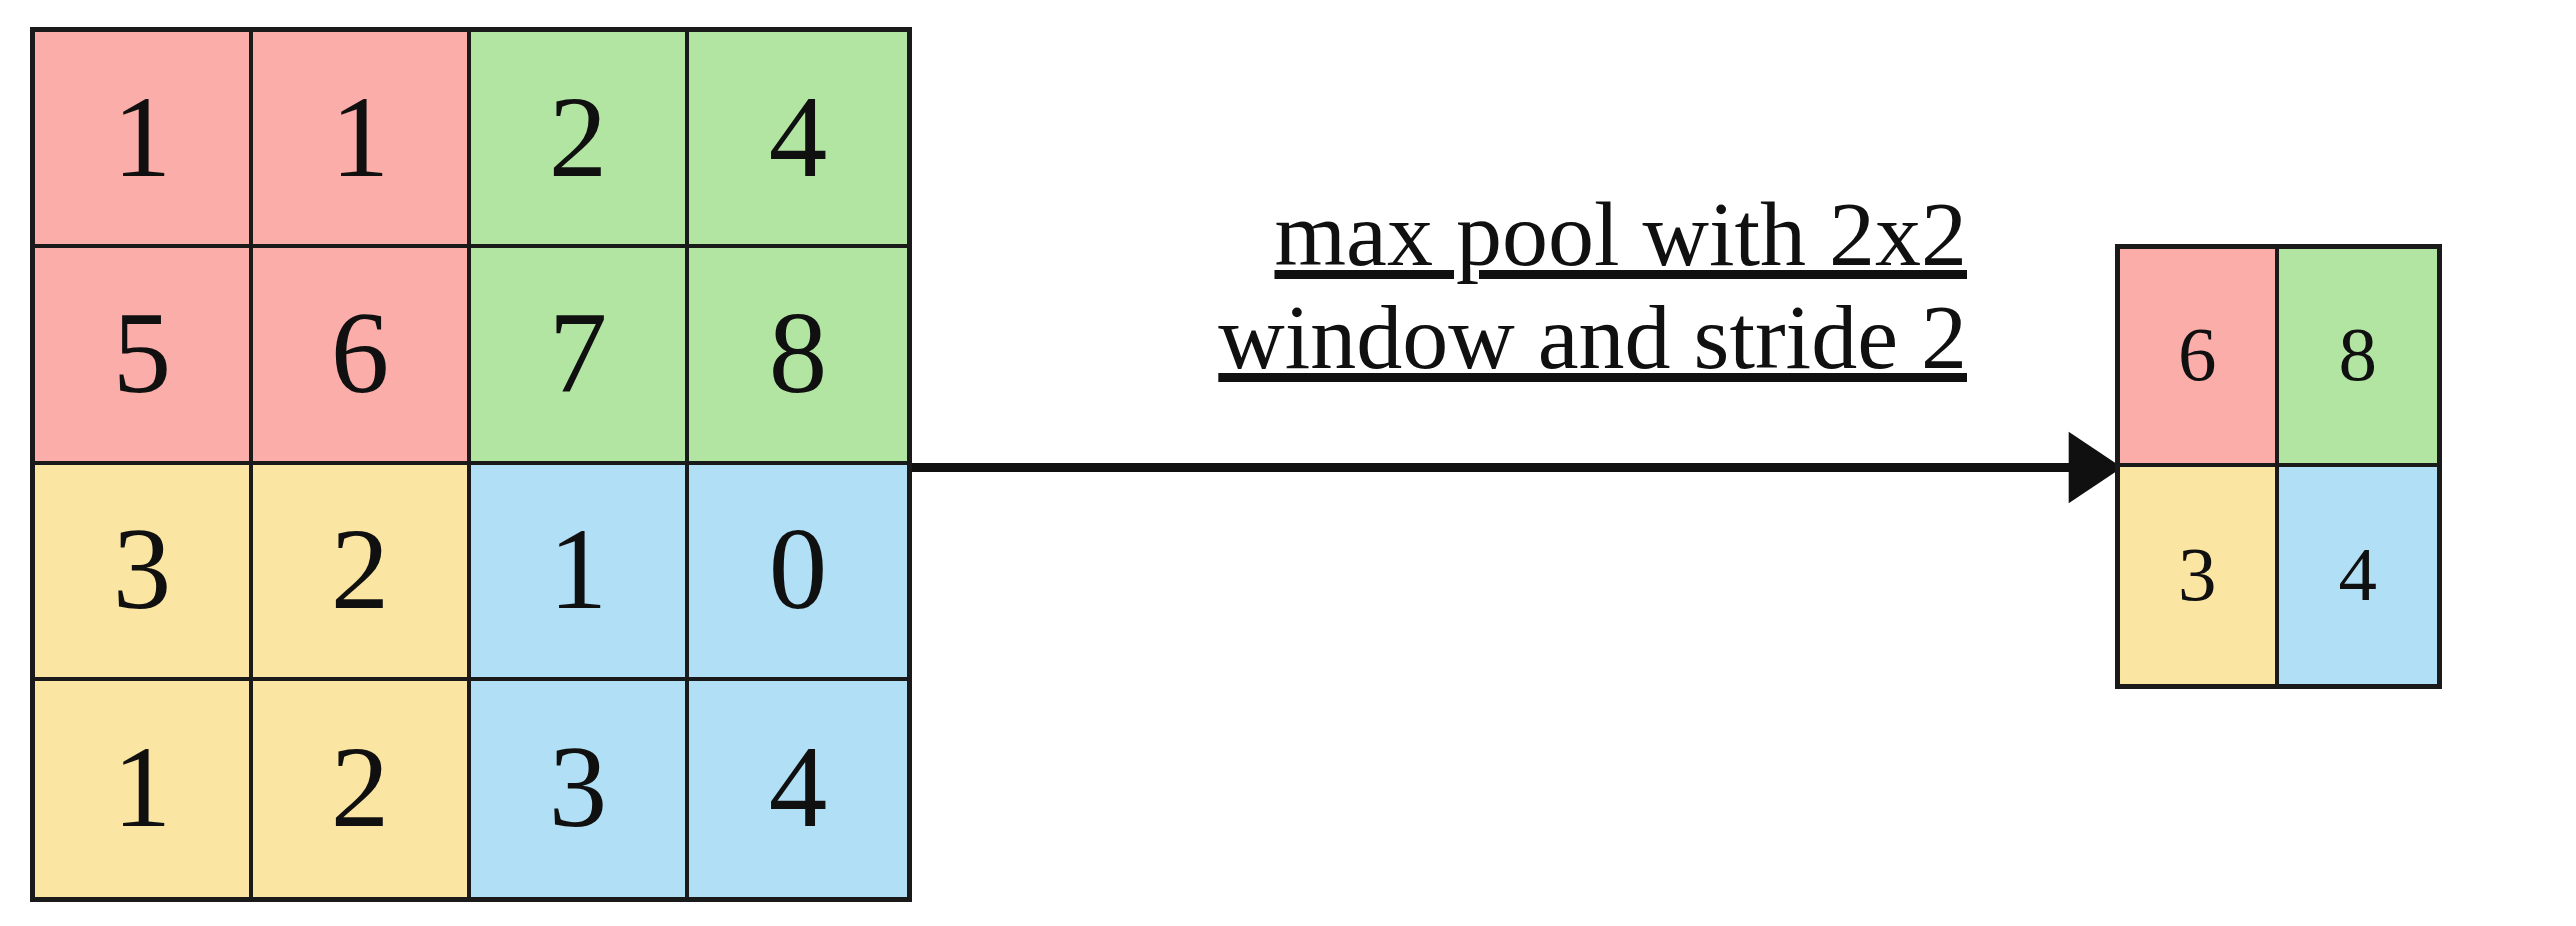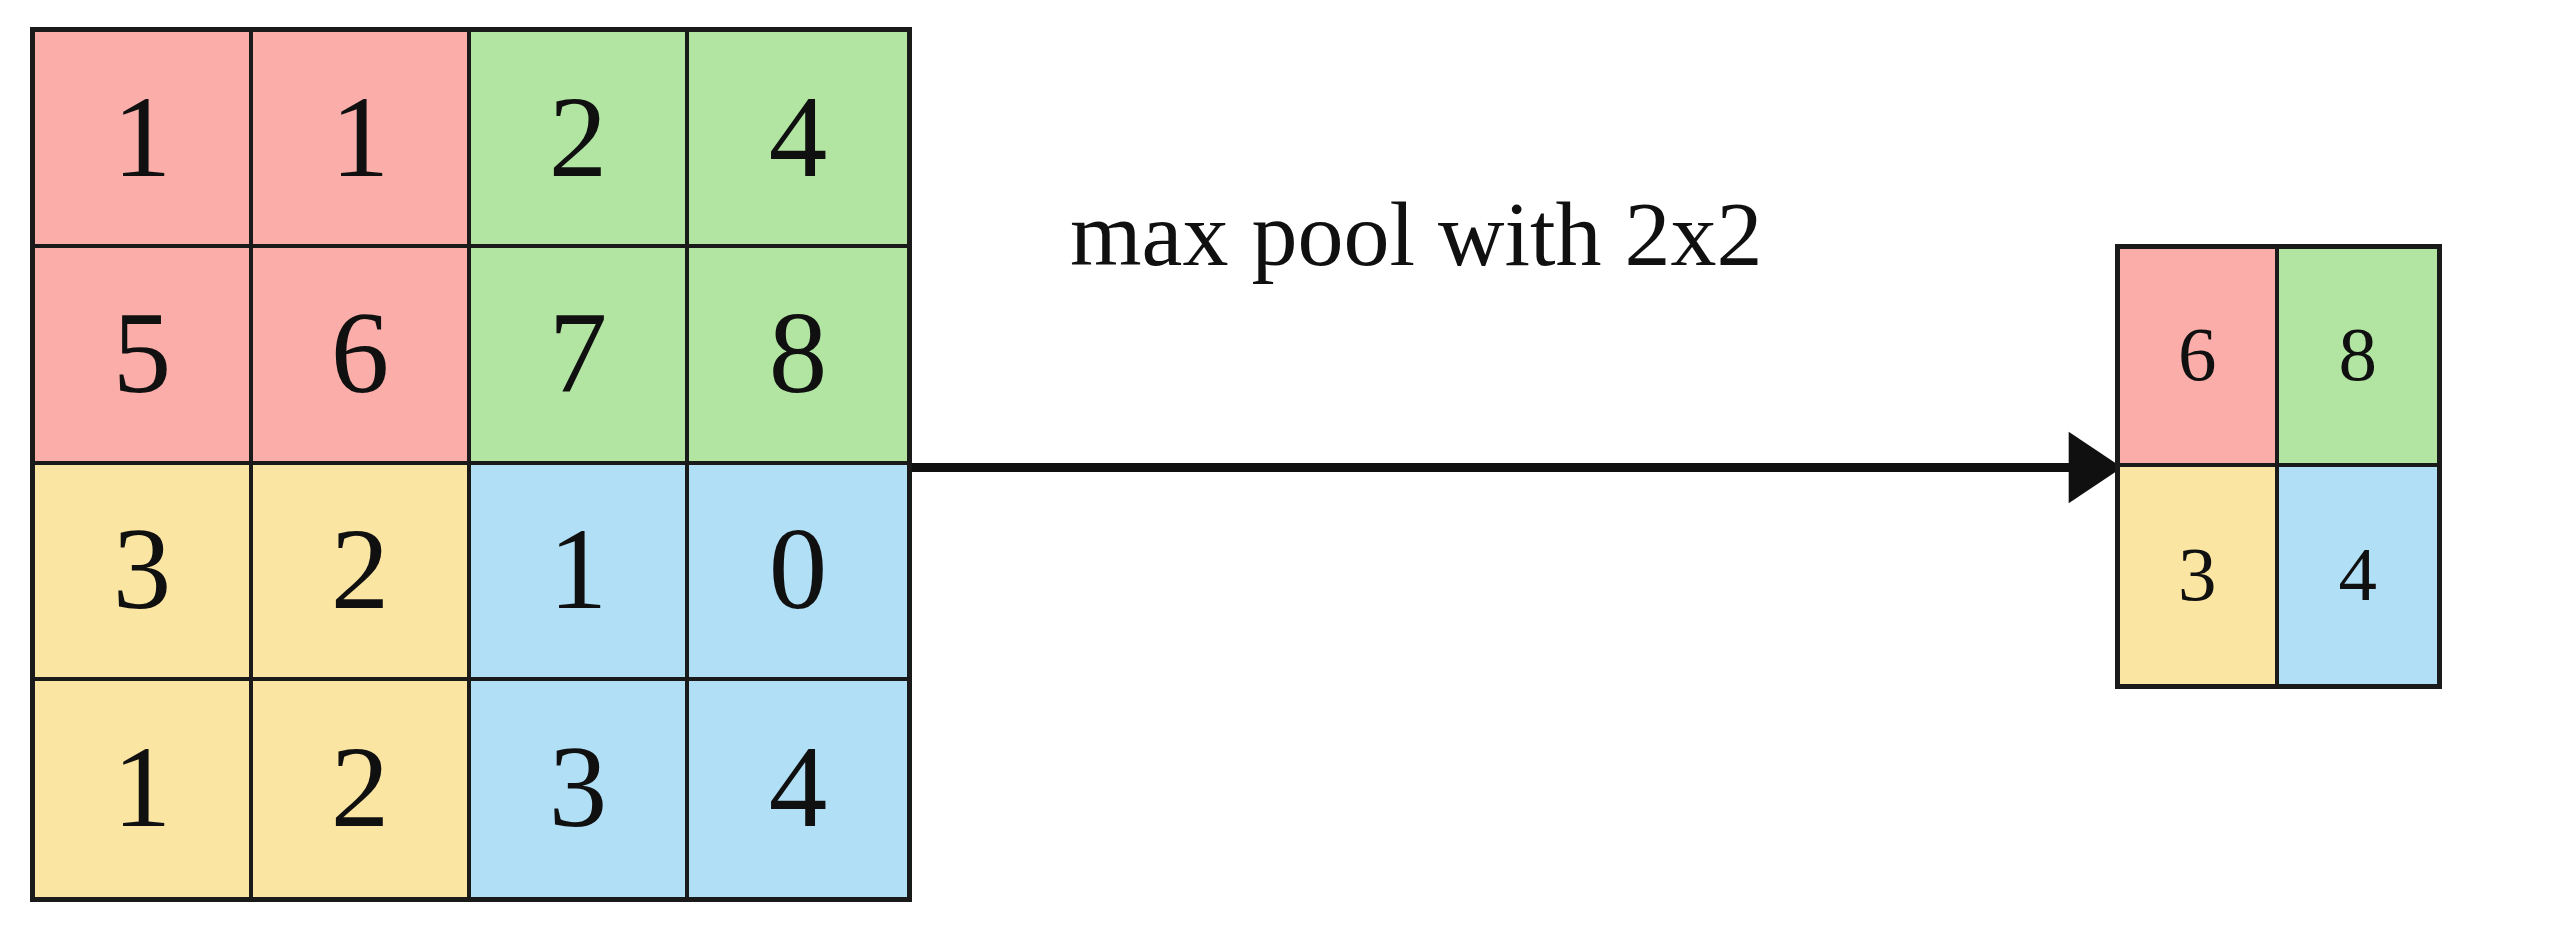--- a/index.html
+++ b/index.html
@@ -89,26 +89,27 @@
     font-size: 77px;
     transform: translateY(-1px);
   }
 
   
   #operation-label {
     position: absolute;
     left: 1070px;
     top: 183px;
     width: 897px;
-    text-align: left;
+    text-align: right;
     color: #101010;
     font-family: "Liberation Serif", "DejaVu Serif", serif;
     font-size: 92px;
     line-height: 1.12;
     user-select: none;
+    text-decoration: underline;
   }
   #operation-label .label-line { display: block; white-space: nowrap; }
 
   
   #transform-arrow {
     position: absolute;
     left: 892px;
     top: 416px;
     width: 1248px;
     height: 109px;
@@ -166,20 +167,21 @@
       <div class="cell row-last" style="background: rgb(177, 224, 246);">
         <span class="cell-value">3</span>
       </div>
       <div class="cell col-last row-last" style="background: rgb(177, 224, 246);">
         <span class="cell-value">4</span>
       </div>
     </div>
 
   <div id="operation-label">
     <span class="label-line">max pool with 2x2</span>
+    <span class="label-line">window and stride 2</span>
   </div>
 
   <svg id="transform-arrow" viewBox="0 0 1260 110" width="1248" height="109" xmlns="http://www.w3.org/2000/svg">
     <line x1="20" y1="52" x2="1205" y2="52" stroke="#101010" stroke-width="9"></line>
     <polygon points="1188,16 1242,52 1188,88" fill="#101010"></polygon>
   </svg>
 
   <div id="output-grid">
       <div class="cell" style="background: rgb(250, 173, 169);">
         <span class="cell-value">6</span>

